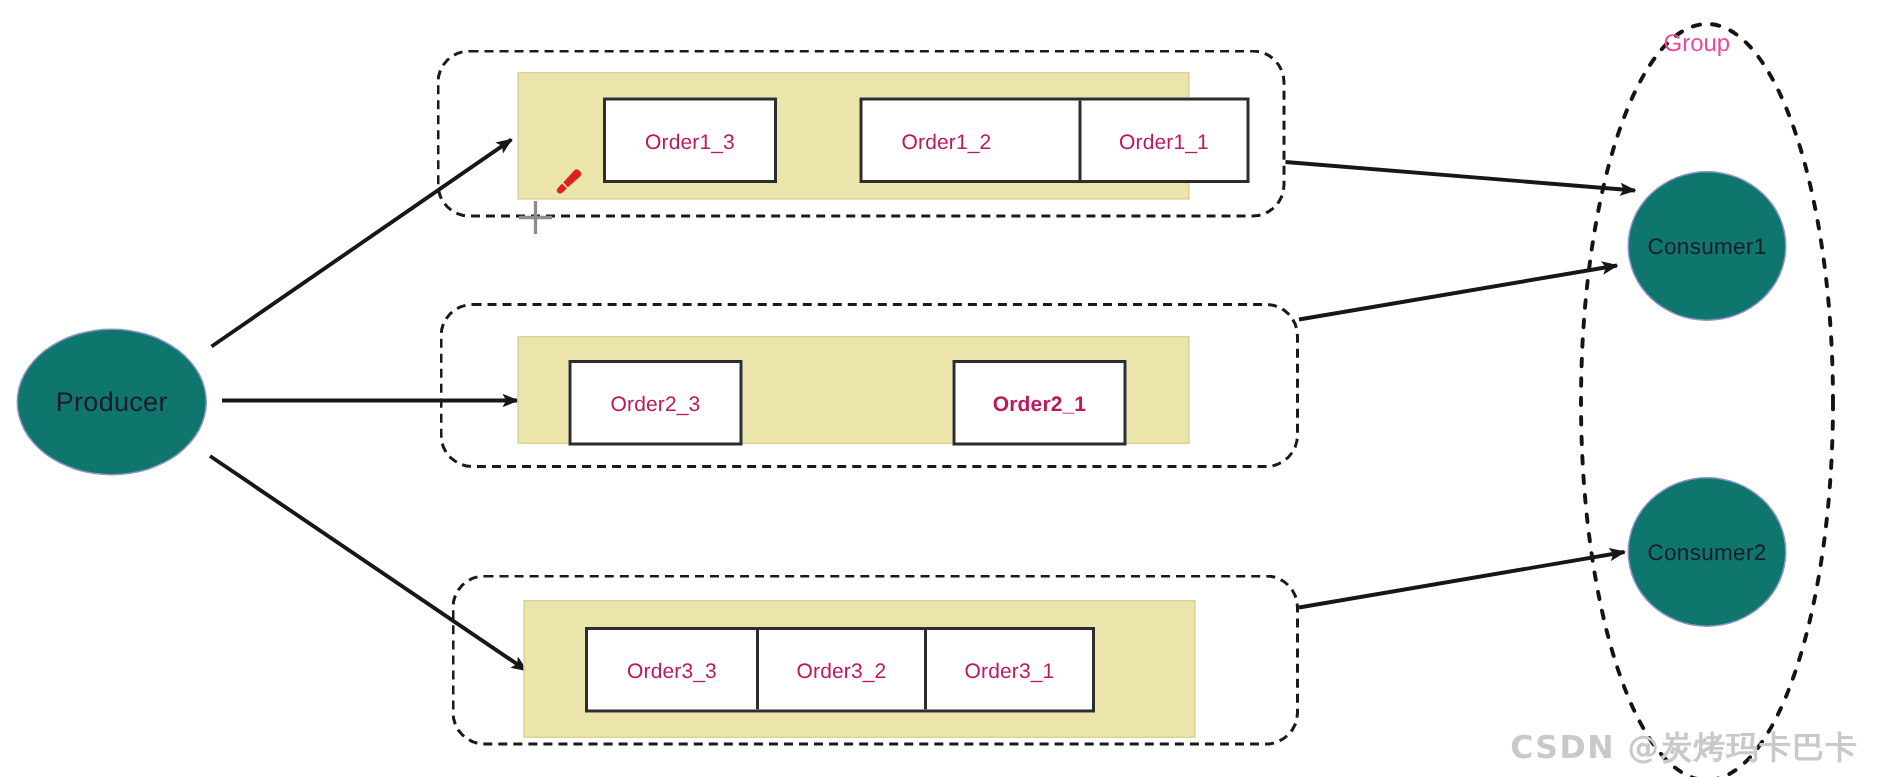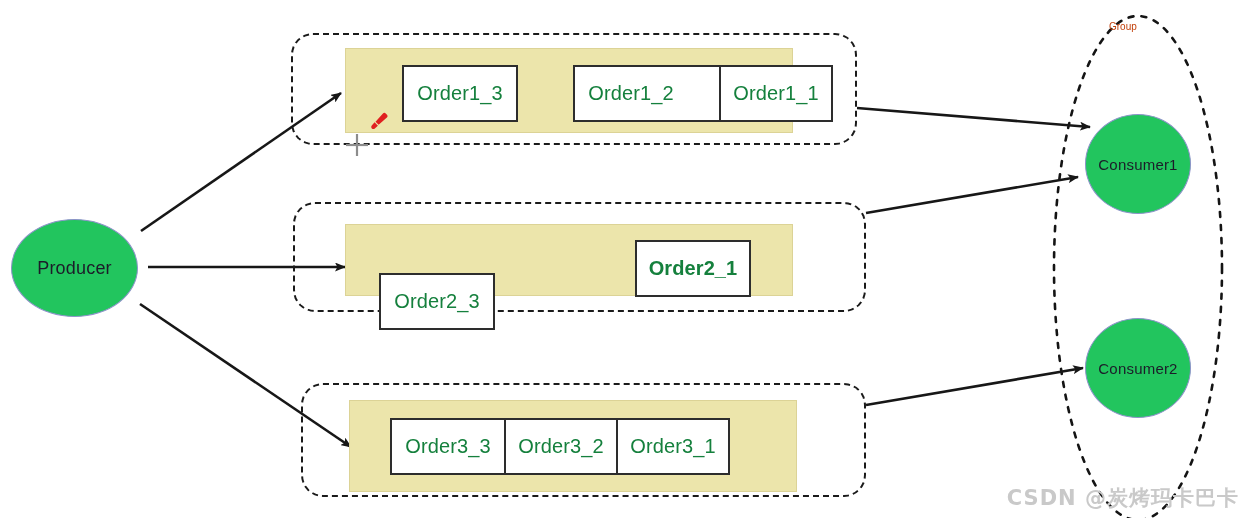--- a/index.html
+++ b/index.html
@@ -21,21 +21,21 @@
     left: 0;
     top: 0;
     width: 1252px;
     height: 518px;
   }
 
   
   .node-circle {
     position: absolute;
     border-radius: 50%;
-    background: #22c55e;
+    background: #0f766e;
     border: 1px solid #8d93c9;
     box-sizing: border-box;
     display: flex;
     align-items: center;
     justify-content: center;
     color: #1c1c29;
     font-size: 15px;
     letter-spacing: .2px;
     z-index: 4;
   }
@@ -88,45 +88,45 @@
     background: #ffffff;
     box-sizing: border-box;
     height: 57px;
     z-index: 4;
   }
   .msg-cell {
     display: flex;
     align-items: center;
     justify-content: center;
     box-sizing: border-box;
-    font-size: 20px;
-    color: #15803d;
+    font-size: 14px;
+    color: #be185d;
     width: 112px;
     height: 100%;
     letter-spacing: .1px;
     white-space: nowrap;
   }
   .msg-cell + .msg-cell { border-left: 2px solid #2d2d2d; }
 
   
   #msg-group-0-0 { left: 402px; top: 65px; }
   #msg-group-0-1 { left: 573px; top: 65px; gap: 32px; }
   
-  #msg-group-1-0 { left: 379px; top: 240px; margin-top: 33px; }
+  #msg-group-1-0 { left: 379px; top: 240px; }
   #msg-group-1-1 { left: 635px; top: 240px; font-weight: bold; }
   
   #msg-group-2-0 { left: 390px; top: 418px; }
 
   
   #group-label {
     position: absolute;
     left: 1109px;
     top: 21px;
-    font-size: 10px;
-    color: #c2410c;
+    font-size: 16px;
+    color: #ec4899;
     z-index: 4;
     white-space: nowrap;
   }
 
   
   #marker-icon {
     position: absolute;
     left: 367px;
     top: 111px;
     width: 22px;

